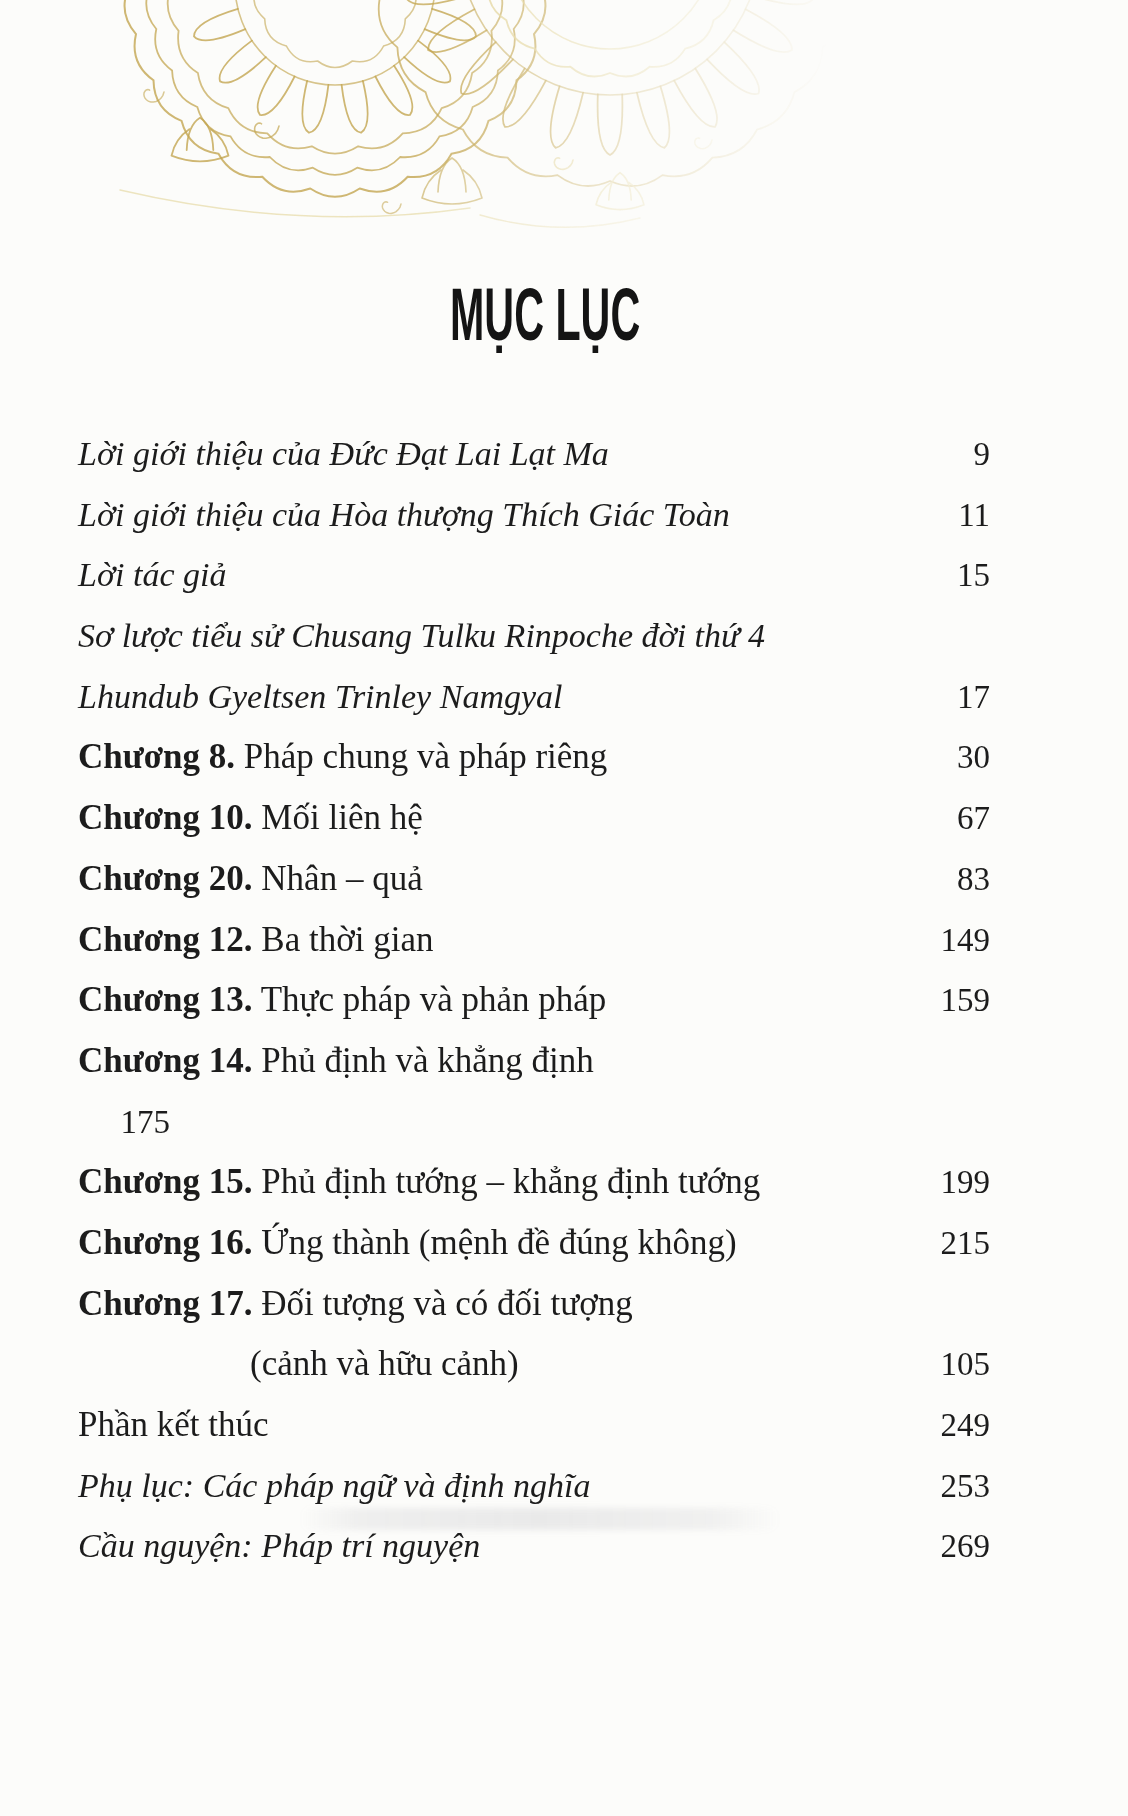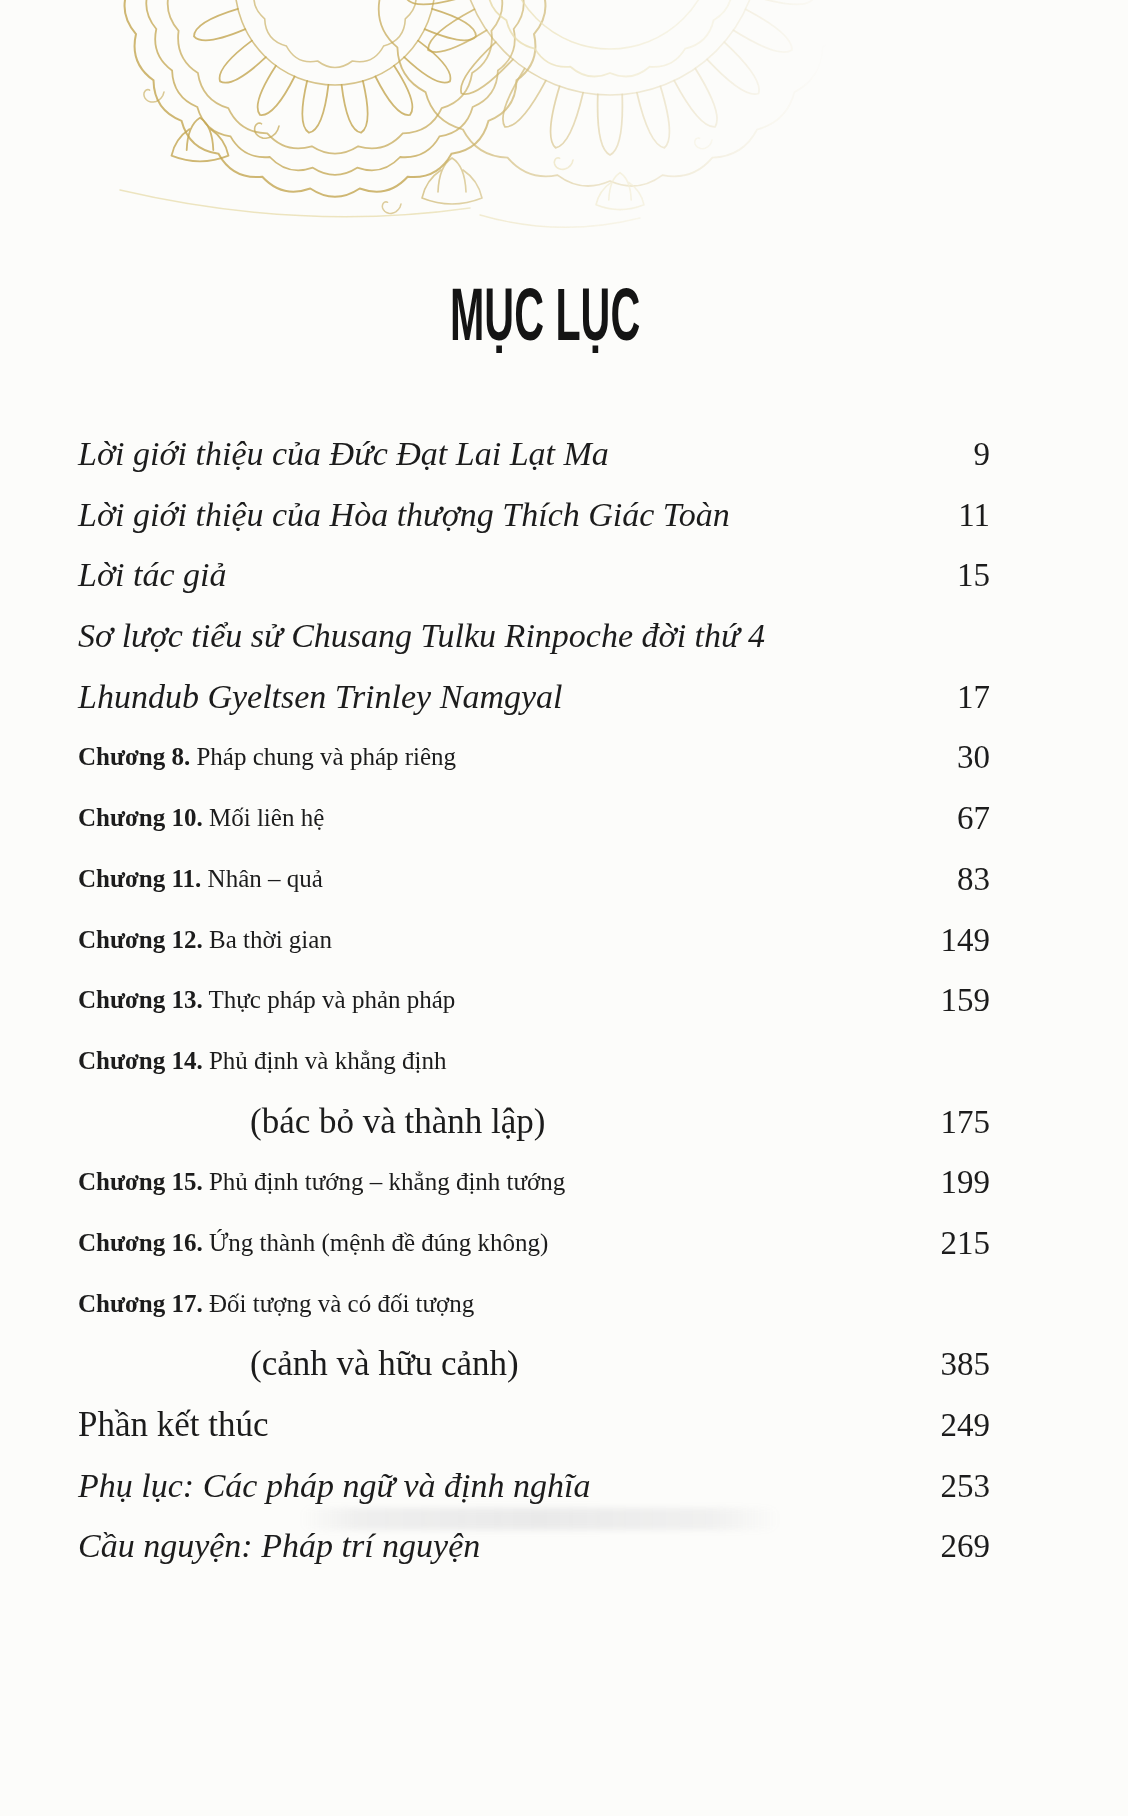--- a/index.html
+++ b/index.html
@@ -33,21 +33,21 @@
   .toc{
     position:absolute;left:78px;top:424px;width:912px;
     display:flex;flex-direction:column;
   }
   .row{
     display:flex;justify-content:space-between;align-items:center;
     height:60.7px;line-height:60.7px;white-space:nowrap;
   }
   .entry{font-size:34px;}
   .row.italic .entry{font-style:italic;font-size:34px;}
-  .row.chapter .entry{font-size:25px;}
+  .row.chapter .entry{font-size:35px;}
   .row.bold .entry{font-weight:normal;font-size:35px;}
   .row.continuation .entry{padding-left:172px;font-size:35px;}
   .prefix{font-weight:bold;}
   .num{
     font-size:33px;min-width:92px;text-align:right;
     font-family:"Liberation Serif",serif;
   }
   
   .ghost{
     position:absolute;left:300px;top:1508px;width:480px;height:22px;
@@ -108,54 +108,53 @@
       </div>
       <div class="row chapter">
         <span class="entry"><span class="prefix">Chương 8.</span><span> Pháp chung và pháp riêng</span></span>
         <span class="num">30</span>
       </div>
       <div class="row chapter">
         <span class="entry"><span class="prefix">Chương 10.</span><span> Mối liên hệ</span></span>
         <span class="num">67</span>
       </div>
       <div class="row chapter">
-        <span class="entry"><span class="prefix">Chương 11.</span><span> Nhân – quả</span></span>
+        <span class="entry"><span class="prefix">Chương 20.</span><span> Nhân – quả</span></span>
         <span class="num">83</span>
       </div>
       <div class="row chapter">
         <span class="entry"><span class="prefix">Chương 12.</span><span> Ba thời gian</span></span>
         <span class="num">149</span>
       </div>
       <div class="row chapter">
         <span class="entry"><span class="prefix">Chương 13.</span><span> Thực pháp và phản pháp</span></span>
         <span class="num">159</span>
       </div>
       <div class="row chapter">
         <span class="entry"><span class="prefix">Chương 14.</span><span> Phủ định và khẳng định</span></span>
         <span class="num"></span>
       </div>
       <div class="row continuation">
-        <span class="entry"><span>(bác bỏ và thành lập)</span></span>
         <span class="num">175</span>
       </div>
       <div class="row chapter">
         <span class="entry"><span class="prefix">Chương 15.</span><span> Phủ định tướng – khẳng định tướng</span></span>
         <span class="num">199</span>
       </div>
       <div class="row chapter">
         <span class="entry"><span class="prefix">Chương 16.</span><span> Ứng thành (mệnh đề đúng không)</span></span>
         <span class="num">215</span>
       </div>
       <div class="row chapter">
         <span class="entry"><span class="prefix">Chương 17.</span><span> Đối tượng và có đối tượng</span></span>
         <span class="num"></span>
       </div>
       <div class="row continuation">
         <span class="entry"><span>(cảnh và hữu cảnh)</span></span>
-        <span class="num">385</span>
+        <span class="num">105</span>
       </div>
       <div class="row bold">
         <span class="entry"><span>Phần kết thúc</span></span>
         <span class="num">249</span>
       </div>
       <div class="row italic">
         <span class="entry"><span>Phụ lục: Các pháp ngữ và định nghĩa</span></span>
         <span class="num">253</span>
       </div>
       <div class="row italic">

